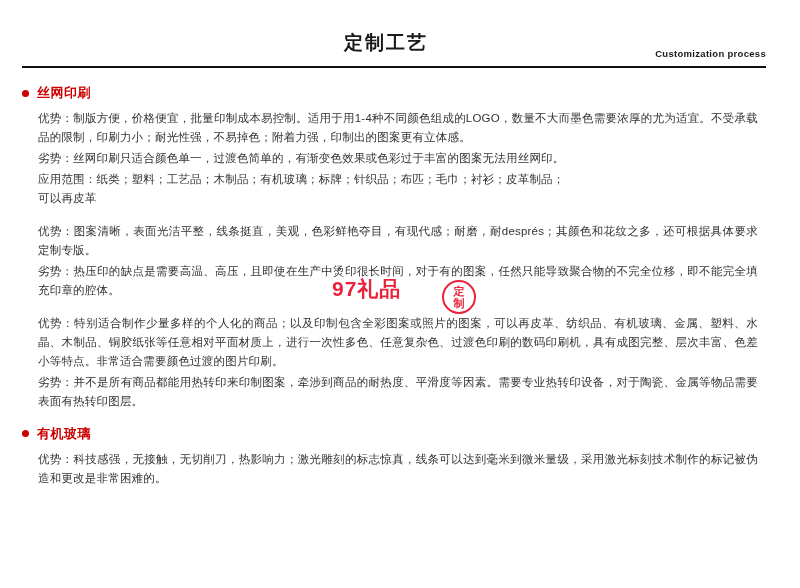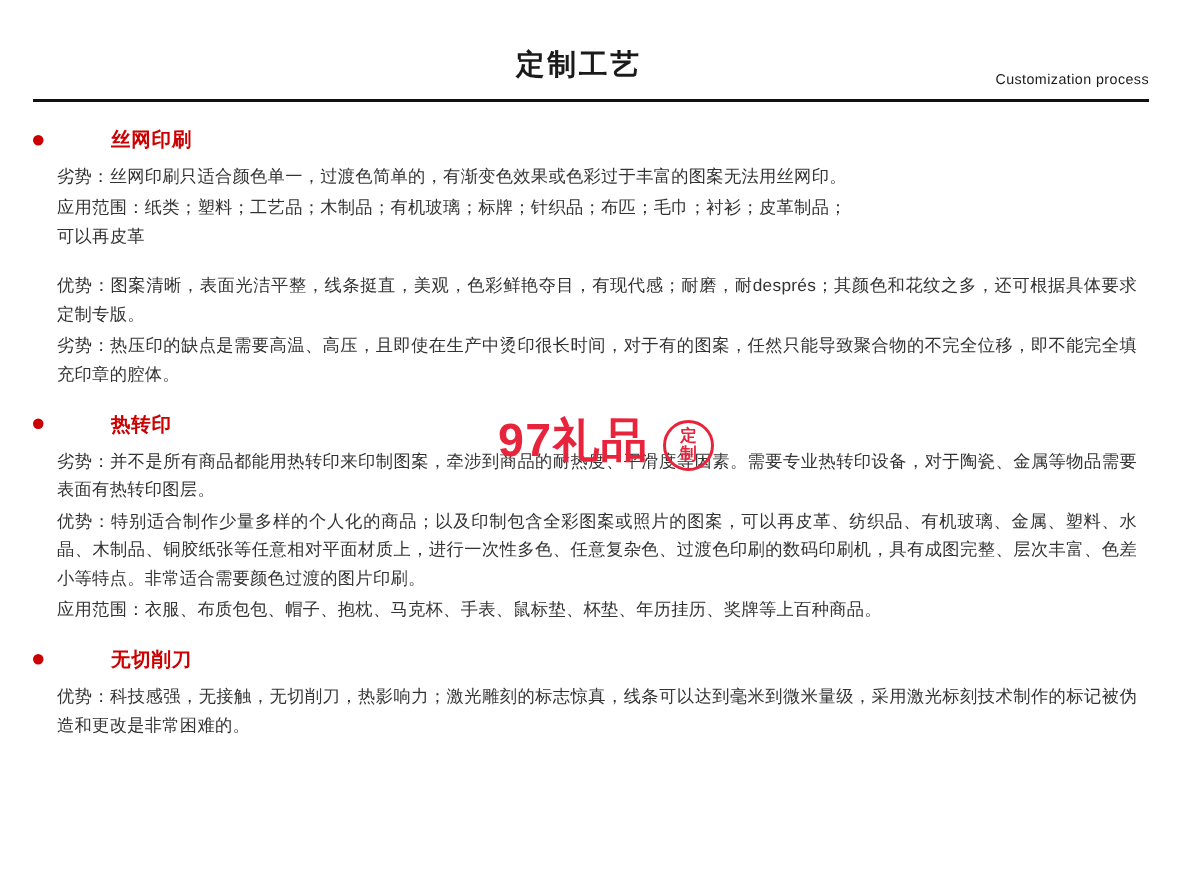--- a/index.html
+++ b/index.html
@@ -29,21 +29,21 @@
     font-size: 19px;
     font-weight: bold;
     color: #1a1a1a;
     letter-spacing: 2px;
   }
   .header-sub {
     position: absolute;
     right: 6px;
     top: 48px;
     font-size: 9.5px;
-    font-weight: normal;
+    font-weight: bold;
     color: #1a1a1a;
     letter-spacing: 0.3px;
   }
   .header-rule {
     position: absolute;
     left: 22px;
     right: 6px;
     top: 66px;
     height: 2px;
     background: #111111;
@@ -52,21 +52,20 @@
   .body {
     padding: 12px 14px 0 22px;
   }
   .section {
     margin-bottom: 14px;
   }
   .sec-head {
     display: flex;
     align-items: center;
     margin-bottom: 7px;
-    gap: 37px;
   }
   .bullet {
     width: 7px; height: 7px;
     border-radius: 50%;
     background: #cc0000;
     margin-right: 8px;
     flex: 0 0 auto;
   }
   .sec-title {
     font-size: 13px;
@@ -85,21 +84,21 @@
   }
   .para.tight { margin-bottom: 0; }
   
   .watermark {
     position: absolute;
     left: 332px;
     top: 278px;
     pointer-events: none;
   }
   .wm-text {
-    font-size: 31px;
+    font-size: 21px;
     font-weight: bold;
     color: #e8243c;
     letter-spacing: 1px;
     line-height: 1;
     white-space: nowrap;
   }
   .wm-badge {
     position: absolute;
     left: 110px;
     top: 2px;
@@ -125,44 +124,40 @@
     <div class="header-rule"></div>
   </div>
 
   <div class="body">
 
     <div class="section">
       <div class="sec-head">
         <span class="bullet"></span>
         <span class="sec-title">丝网印刷</span>
       </div>
+      <p class="para">优势：制版方便，价格便宜，批量印制成本易控制。适用于用1-4种不同颜色组成的LOGO，数量不大而墨色需要浓厚的尤为适宜。不受承载品的限制，印刷力小；耐光性强，不易掉色；附着力强，印制出的图案更有立体感。</p>
       <p class="para">劣势：丝网印刷只适合颜色单一，过渡色简单的，有渐变色效果或色彩过于丰富的图案无法用丝网印。</p>
       <p class="para tight">应用范围：纸类；塑料；工艺品；木制品；有机玻璃；标牌；针织品；布匹；毛巾；衬衫；皮革制品；</p>
       <p class="para">可以再皮革</p>
     </div>
 
     <div class="section">
       <p class="para">优势：图案清晰，表面光洁平整，线条挺直，美观，色彩鲜艳夺目，有现代感；耐磨，耐després；其颜色和花纹之多，还可根据具体要求定制专版。</p>
       <p class="para">劣势：热压印的缺点是需要高温、高压，且即使在生产中烫印很长时间，对于有的图案，任然只能导致聚合物的不完全位移，即不能完全填充印章的腔体。</p>
     </div>
 
     <div class="section">
-      <div class="sec-head">
-        <span class="bullet"></span>
-        <span class="sec-title">热转印</span>
-      </div>
+      <p class="para">优势：特别适合制作少量多样的个人化的商品；以及印制包含全彩图案或照片的图案，可以再皮革、纺织品、有机玻璃、金属、塑料、水晶、木制品、铜胶纸张等任意相对平面材质上，进行一次性多色、任意复杂色、过渡色印刷的数码印刷机，具有成图完整、层次丰富、色差小等特点。非常适合需要颜色过渡的图片印刷。</p>
       <p class="para">劣势：并不是所有商品都能用热转印来印制图案，牵涉到商品的耐热度、平滑度等因素。需要专业热转印设备，对于陶瓷、金属等物品需要表面有热转印图层。</p>
-      <p class="para">优势：特别适合制作少量多样的个人化的商品；以及印制包含全彩图案或照片的图案，可以再皮革、纺织品、有机玻璃、金属、塑料、水晶、木制品、铜胶纸张等任意相对平面材质上，进行一次性多色、任意复杂色、过渡色印刷的数码印刷机，具有成图完整、层次丰富、色差小等特点。非常适合需要颜色过渡的图片印刷。</p>
-      <p class="para">应用范围：衣服、布质包包、帽子、抱枕、马克杯、手表、鼠标垫、杯垫、年历挂历、奖牌等上百种商品。</p>
     </div>
 
     <div class="section">
       <div class="sec-head">
         <span class="bullet"></span>
-        <span class="sec-title">无切削刀</span>
+        <span class="sec-title">有机玻璃</span>
       </div>
       <p class="para">优势：科技感强，无接触，无切削刀，热影响力；激光雕刻的标志惊真，线条可以达到毫米到微米量级，采用激光标刻技术制作的标记被伪造和更改是非常困难的。</p>
 
     </div>
 
   </div>
 
   <div class="watermark">
     <div class="wm-text">97礼品</div>
     <div class="wm-badge">

